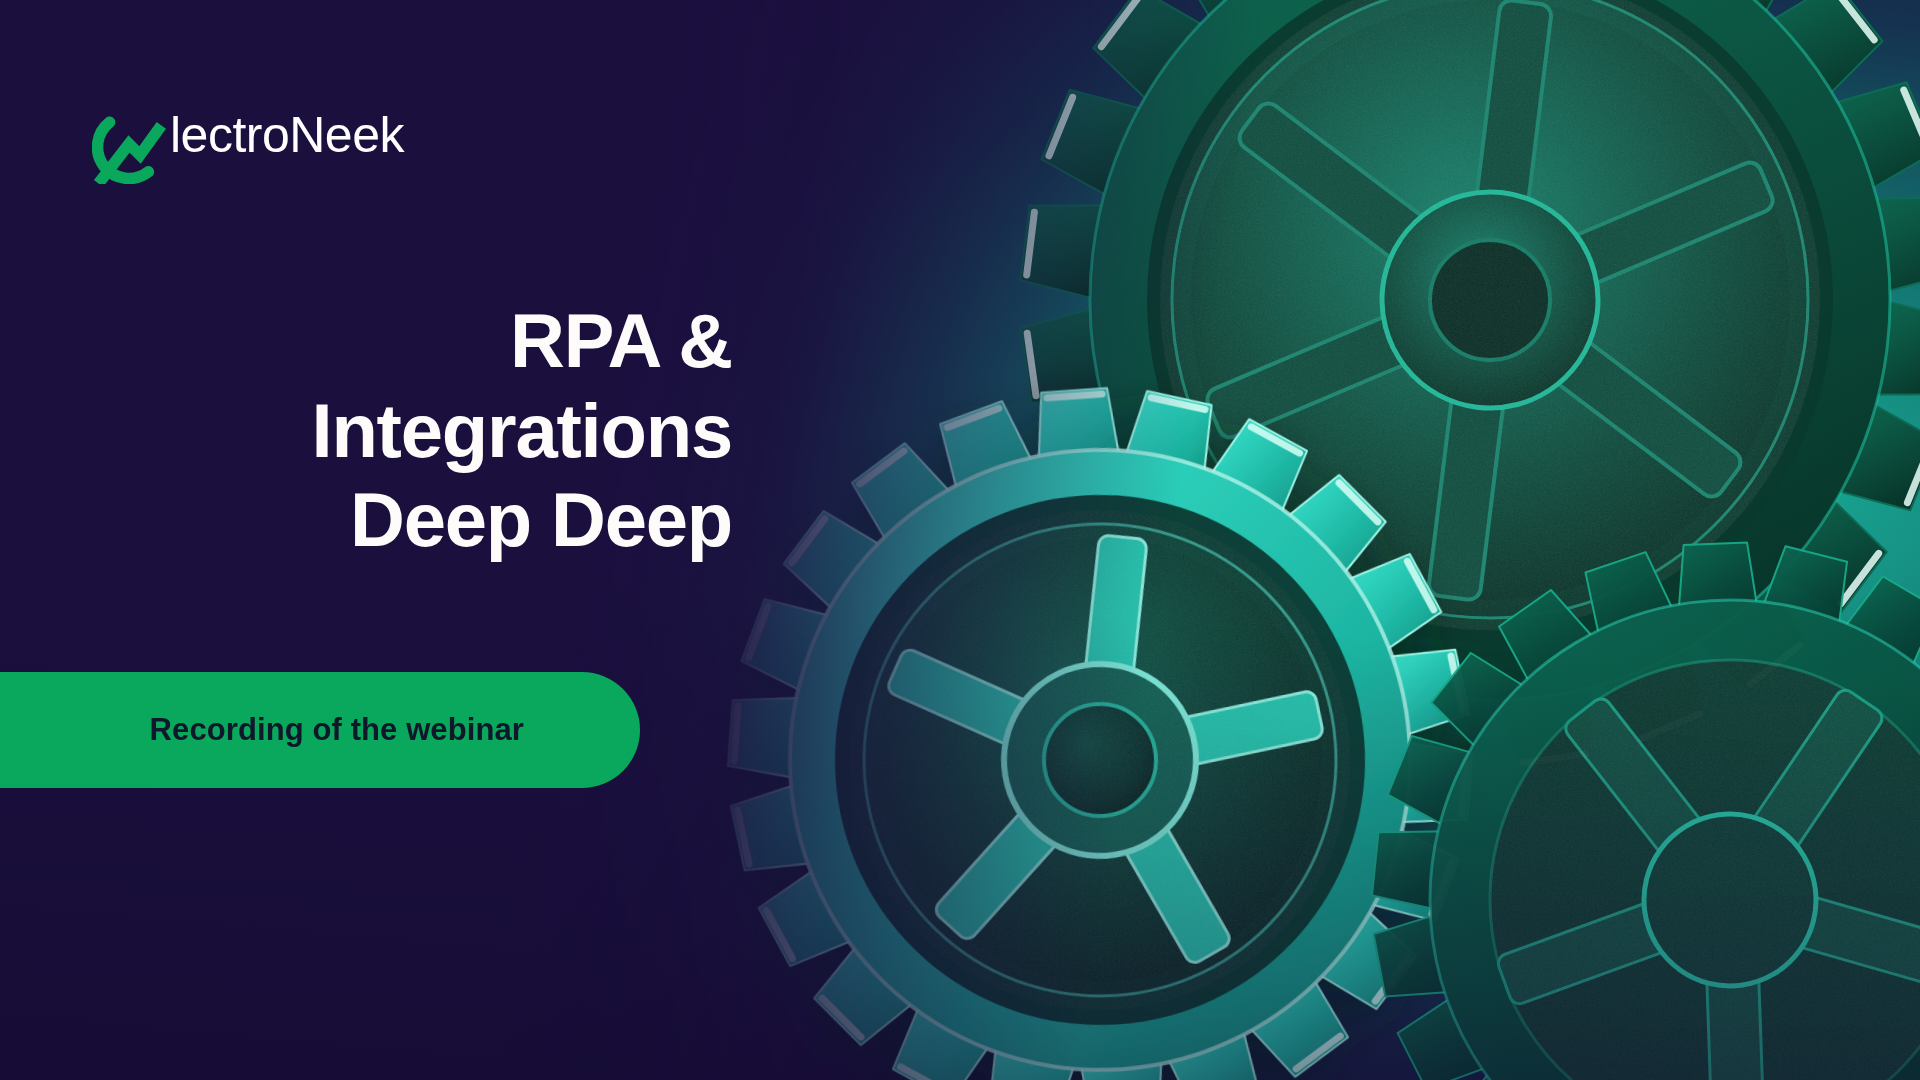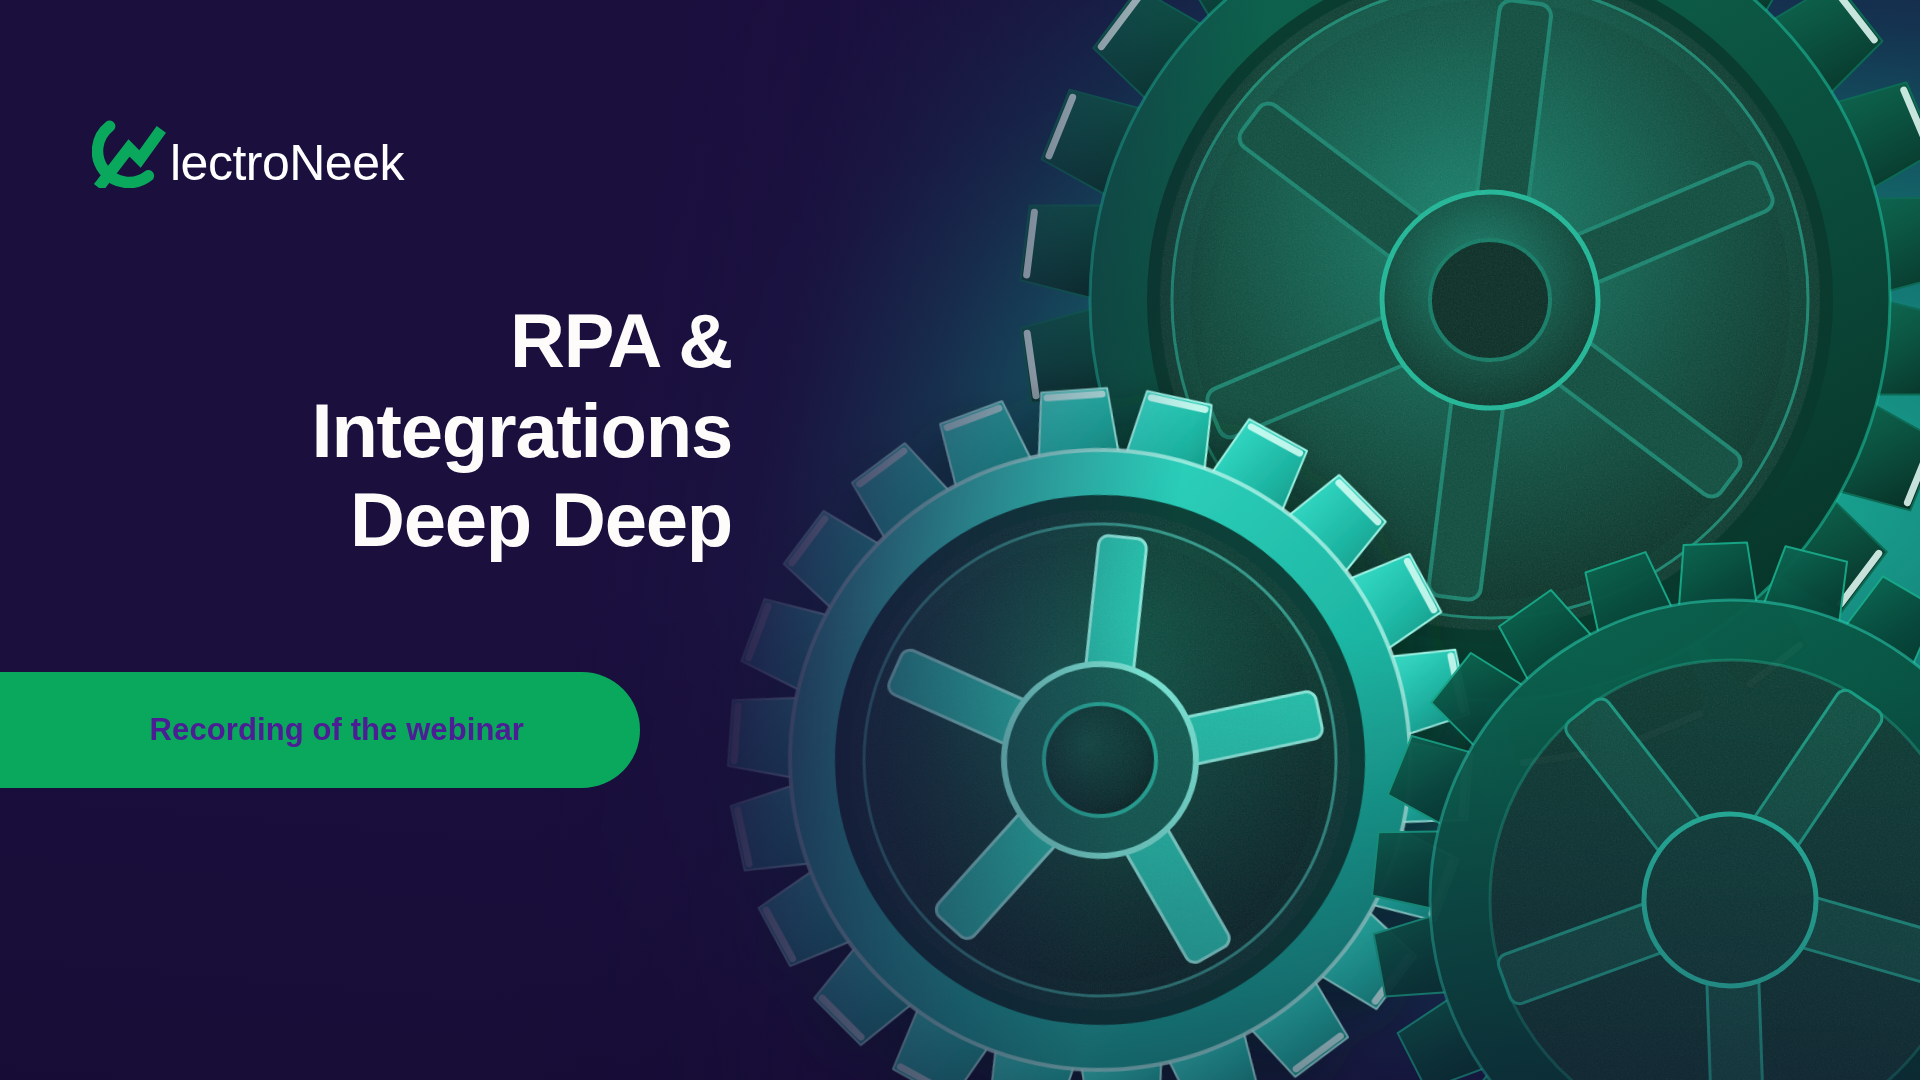--- a/index.html
+++ b/index.html
@@ -55,21 +55,21 @@
     width: 1220px; height: 1080px;
     overflow: hidden;
   }
   .gear-art svg { display: block; }
 
   
   .logo {
     position: absolute;
     left: 92px; top: 110px;
     display: flex;
-    align-items: flex-end;
+    align-items: flex-start;
     gap: 6px;
     height: 78px;
   }
   .logo-mark { width: 74px; height: 74px; display: block; }
   .logo-word {
     color: #ffffff;
     font-size: 50px;
     font-weight: 400;
     letter-spacing: -0.5px;
     line-height: 1;
@@ -104,21 +104,21 @@
     background: #0aa85c;
     border-radius: 58px;
     display: flex;
     align-items: center;
     justify-content: flex-end;
     box-sizing: border-box;
     padding-right: 116px;
     cursor: pointer;
   }
   .cta-label {
-    color: #4c1d95;
+    color: #0f172a;
     font-size: 31px;
     font-weight: 700;
     letter-spacing: 0.1px;
     white-space: nowrap;
   }
 </style>
 </head>
 <body>
 
 <div id="stage">

